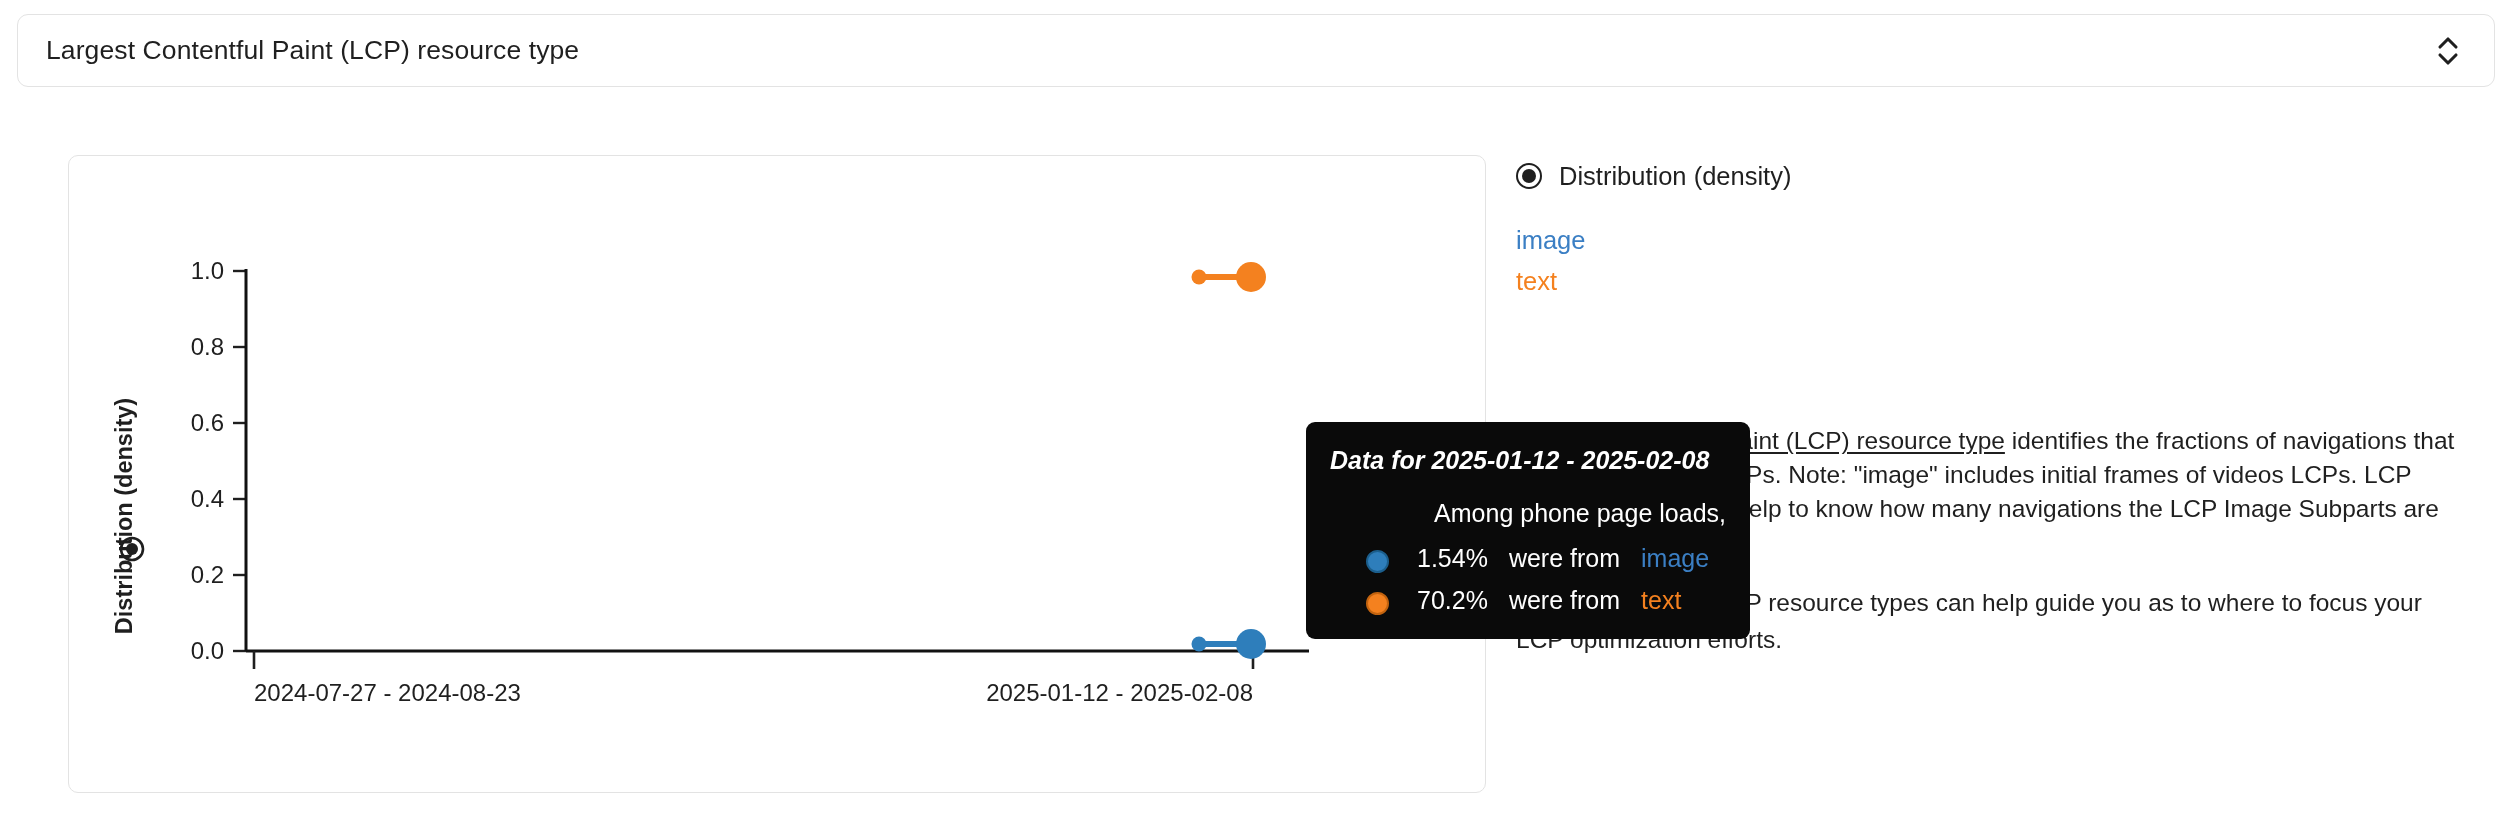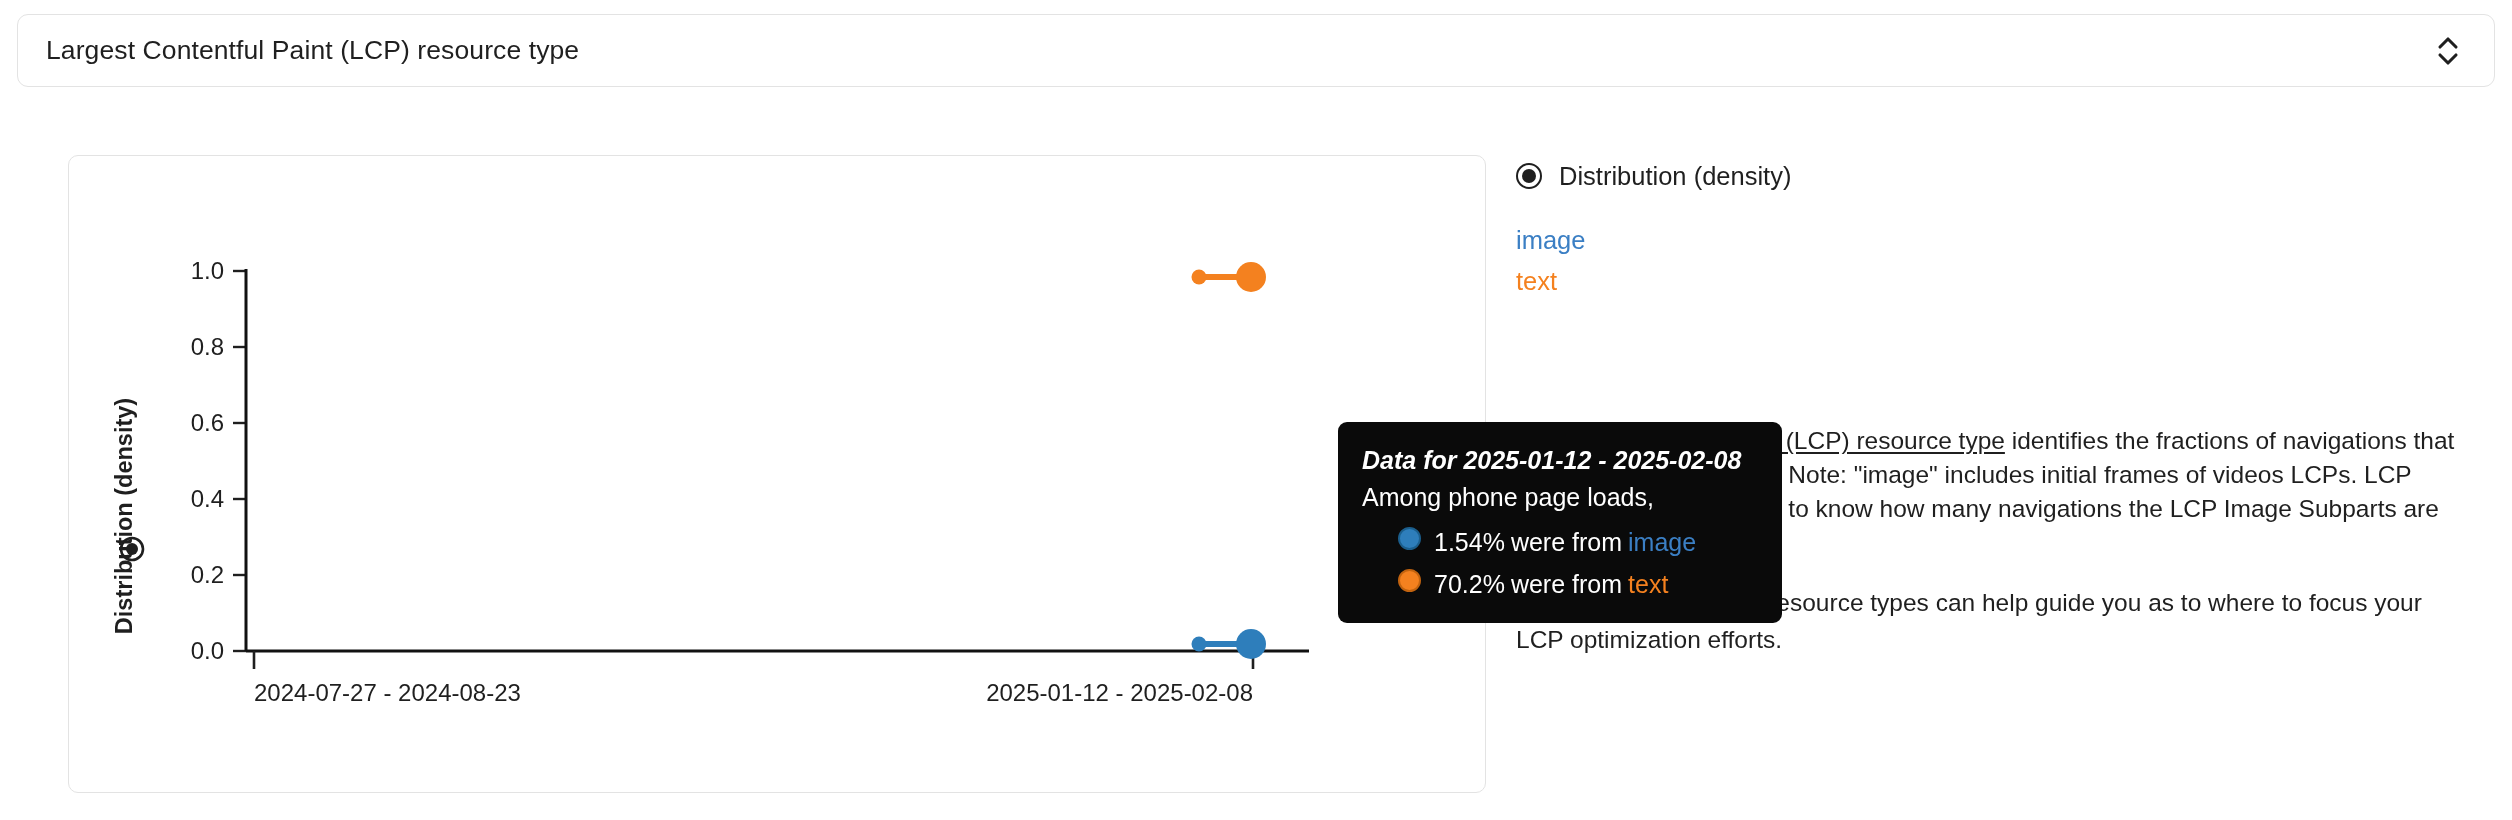--- a/index.html
+++ b/index.html
@@ -147,45 +147,46 @@
   }
   .gauge-icon {
     display: inline-block;
     vertical-align: -3px;
     margin-right: 5px;
   }
 
   
   .tooltip {
     position: absolute;
-    left: 1338px;
+    left: 1306px;
     top: 334px;
     width: 444px;
     background: #0a0a0a;
     border-radius: 9px;
     padding: 21px 24px 24px 24px;
     color: #ffffff;
     z-index: 40;
   }
   .tip-title {
     font-style: italic;
     font-weight: 700;
     font-size: 25px;
     line-height: 34px;
     white-space: nowrap;
   }
   .tip-sub {
     font-size: 25px;
     line-height: 36px;
-    margin-top: 2px;
+    margin-top: 18px;
+    text-align: right;
   }
   .tip-row {
     display: flex;
-    align-items: flex-start;
-    gap: 13px;
+    align-items: flex-end;
+    gap: 28px;
     margin-top: 12px;
     padding-left: 36px;
     font-size: 25px;
     line-height: 30px;
     white-space: nowrap;
   }
   .tip-dot {
     width: 23px;
     height: 23px;
     border-radius: 50%;

